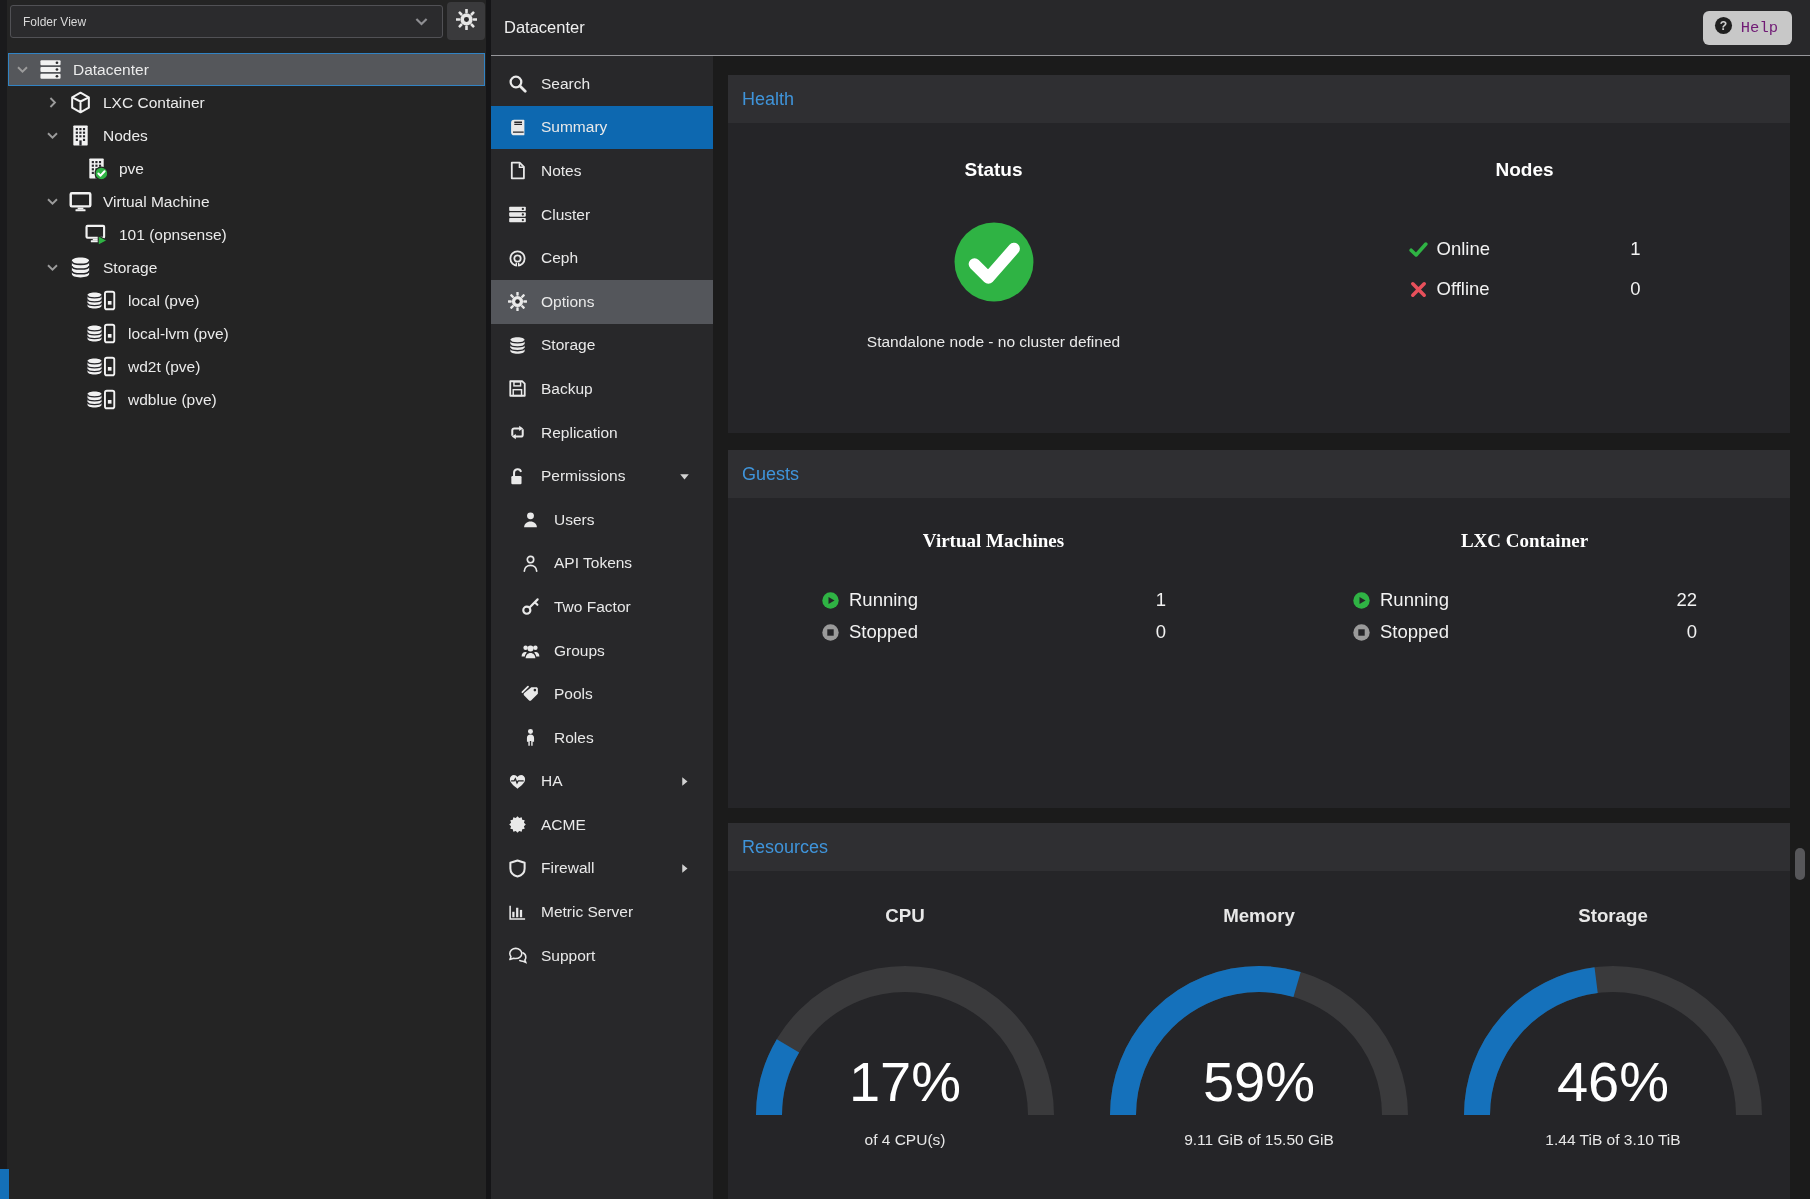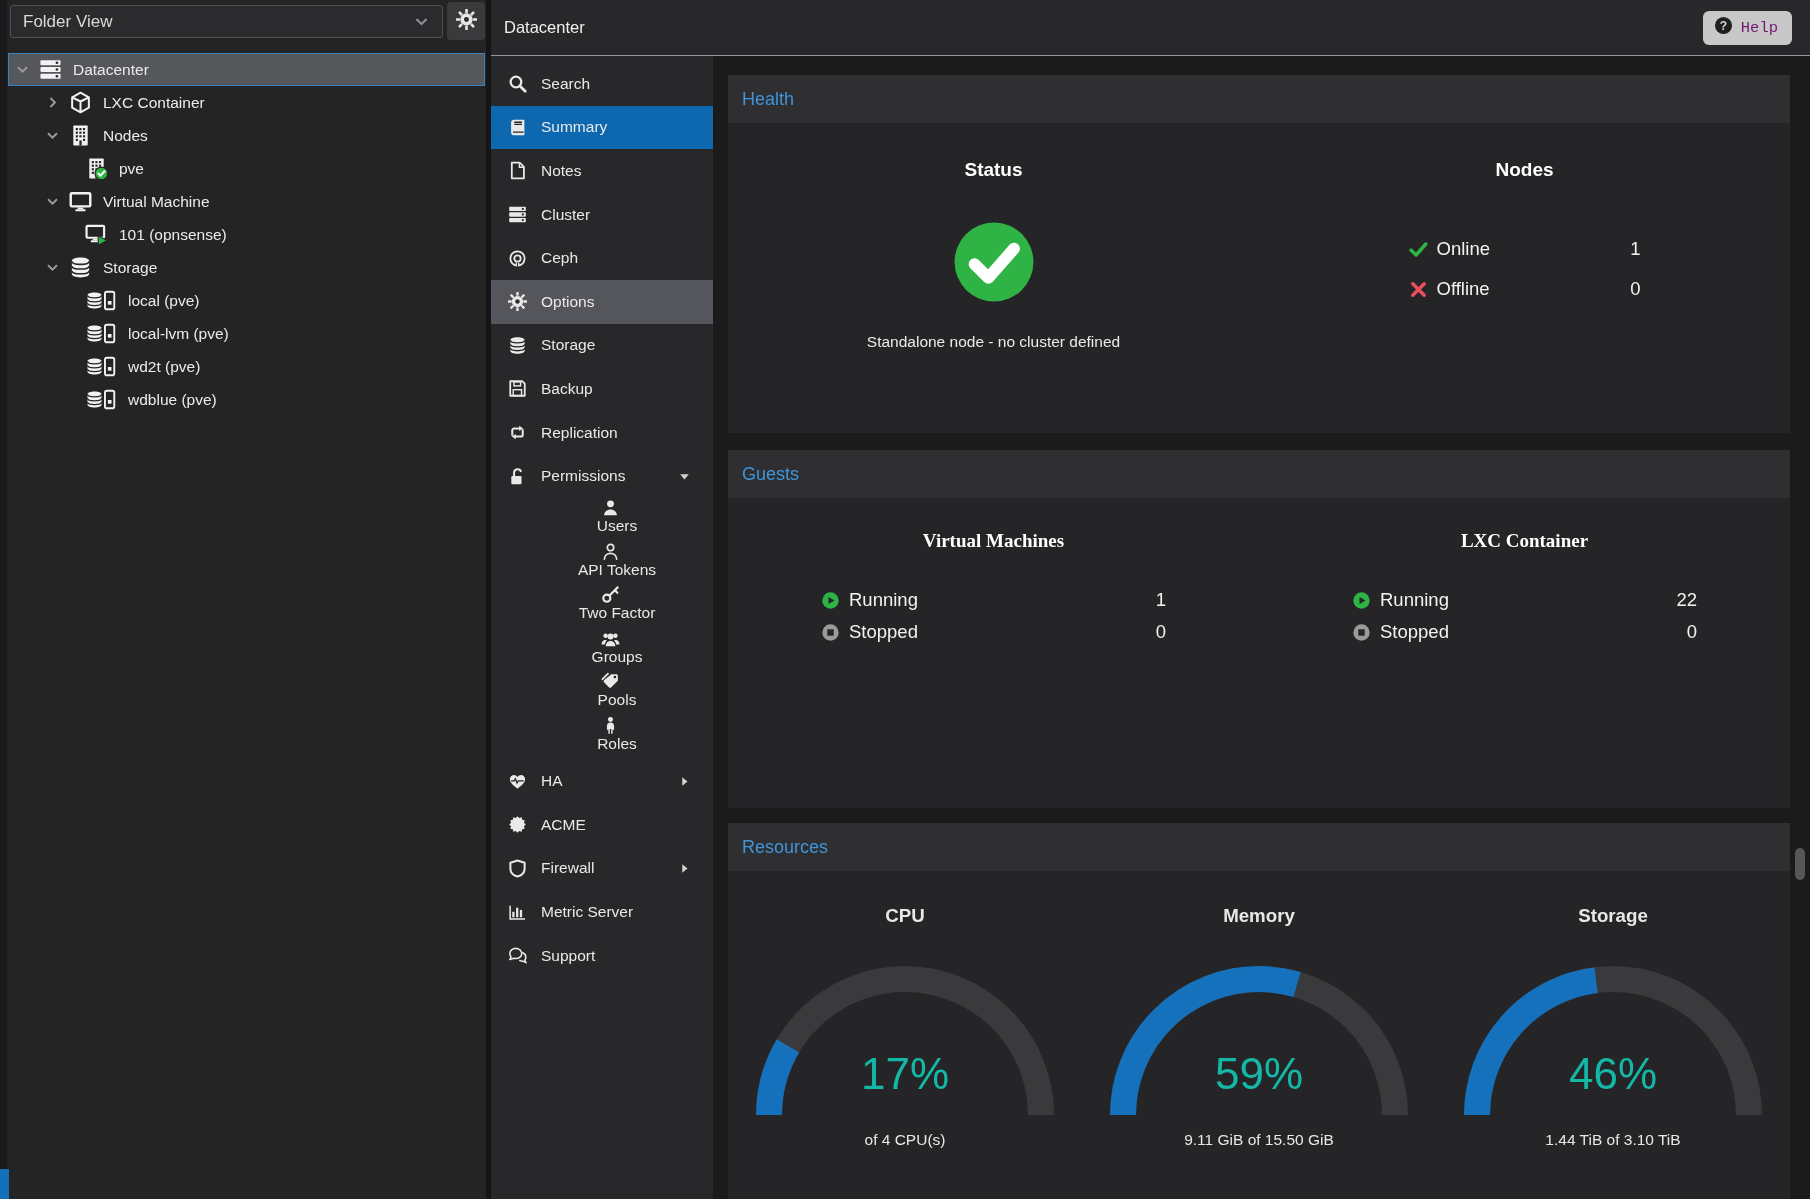--- a/index.html
+++ b/index.html
@@ -14,21 +14,21 @@
   .app { display:flex; height:100%; }
 
   
   .tree-panel { width:486px; flex-shrink:0; background:#242424; position:relative; }
   .edge-strip { position:absolute; left:0; top:0; bottom:0; width:7px; background:#1a1a1c; }
   .tree-toolbar { position:relative; height:46px; }
   .view-combo {
     position:absolute; left:10px; top:5px; width:433px; height:33px;
     background:#2b2b2d; border:1px solid #515155; border-radius:3px;
     display:flex; align-items:center; padding:0 12px; cursor:pointer;
-    color:#d9d9d9; font-size:17px;
+    color:#d9d9d9; font-size:12px;
   }
   .view-combo .chev { margin-left:auto; width:17px; height:17px; color:#8f8f93; }
   .gear-btn {
     position:absolute; right:1px; top:2px; width:38px; height:38px;
     background:#3a3a3c; border:none; border-radius:4px; cursor:pointer;
     display:flex; align-items:center; justify-content:center; color:#e6e6e6; padding:0;
   }
   .gear-btn svg { width:21px; height:21px; }
   .tree { padding-top:7px; }
   .trow {
@@ -66,21 +66,21 @@
   .help-btn svg { width:19px; height:19px; }
 
   .below { flex:1; display:flex; min-height:0; }
 
   
   .menu { width:222px; flex-shrink:0; background:#28282a; padding-top:6px; }
   .mitem {
     height:43.6px; display:flex; align-items:center; padding-left:17px;
     position:relative; font-size:15.5px; color:#e9e9e9; cursor:pointer; white-space:nowrap;
   }
-  .mitem.indent { padding-left:30px;flex-direction:column; }
+  .mitem.indent { padding-left:30px; }
   .mitem.selected { background:#0d68b0; }
   .mitem.hover { background:#54565b; }
   .micon { width:19px; height:19px; margin-right:14px; flex-shrink:0; color:#e9e9e9; }
   .micon svg { width:19px; height:19px; }
   .mcaret { position:absolute; right:21px; width:15px; height:15px; color:#d2d2d2; }
   .mcaret svg { width:15px; height:15px; }
 
   
   .content { flex:1; min-width:0; background:#1b1b1b; padding:19px 20px 0 15px;
              display:flex; flex-direction:column; position:relative; }
@@ -109,21 +109,21 @@
   .ic.red { color:#e8505b; }
 
   .guests .col h3 { margin-top:32px;font-family:Liberation Serif, serif; }
   .guest-rows { width:345px; margin-top:36px; gap:8px; }
 
   .gauges { display:flex; }
   .gauge-col { flex:1; text-align:center; }
   .gauge-col h3 { margin-top:34px; }
   .gauge-wrap { position:relative; width:320px; height:174px; margin:28px auto 0; }
   .gauge-wrap svg { display:block; width:320px; height:174px; }
-  .gauge-pct { position:absolute; left:0; right:0; top:94px; font-size:44px; color:#14b8a6; }
+  .gauge-pct { position:absolute; left:0; right:0; top:94px; font-size:56px; color:#ffffff; }
   .gauge-sub { margin-top:2px; font-size:15.5px; color:#e8e8e8; }
 
   .scroll-thumb { position:absolute; right:5px; top:792px; width:10px; height:32px;
                   background:#57575a; border-radius:5px; }
   .corner-accent { position:fixed; left:0; bottom:0; width:9px; height:30px; background:#1470b8; }
 </style>
 </head>
 <body>
 
 <svg width="0" height="0" style="position:absolute" aria-hidden="true">

